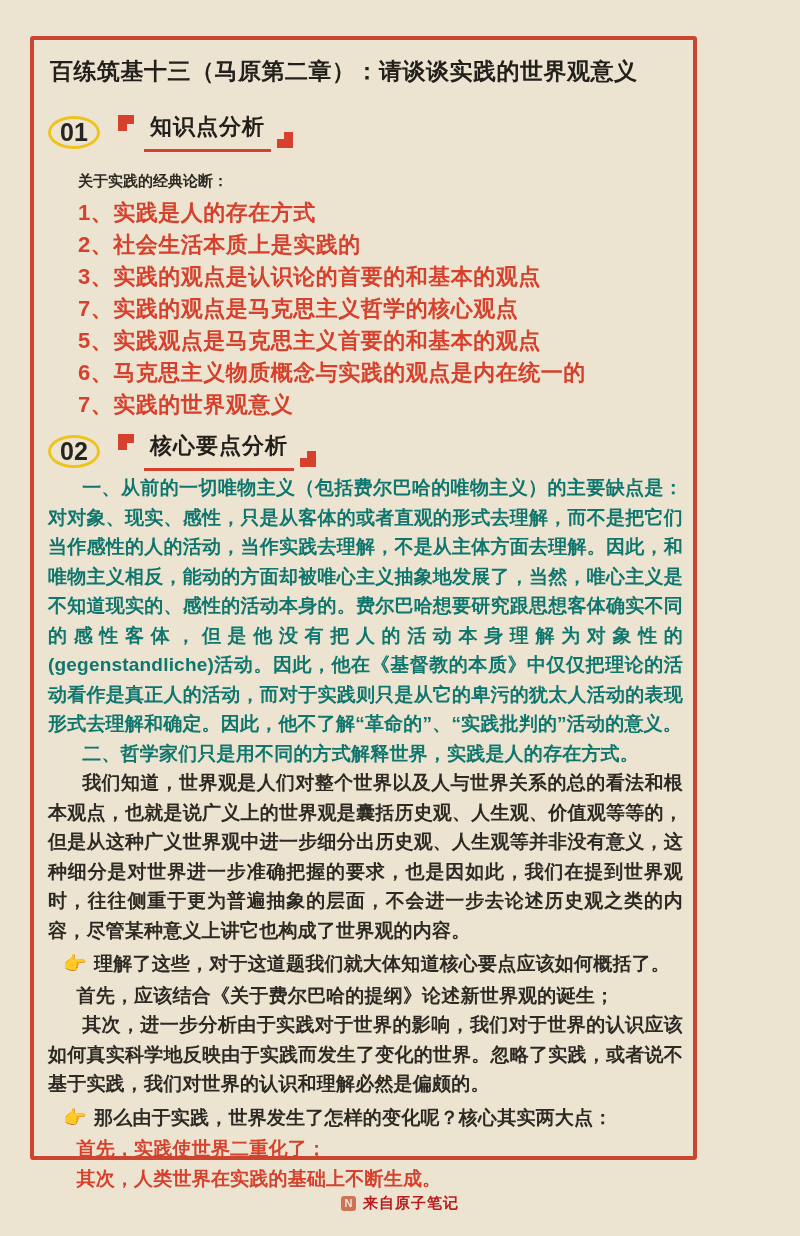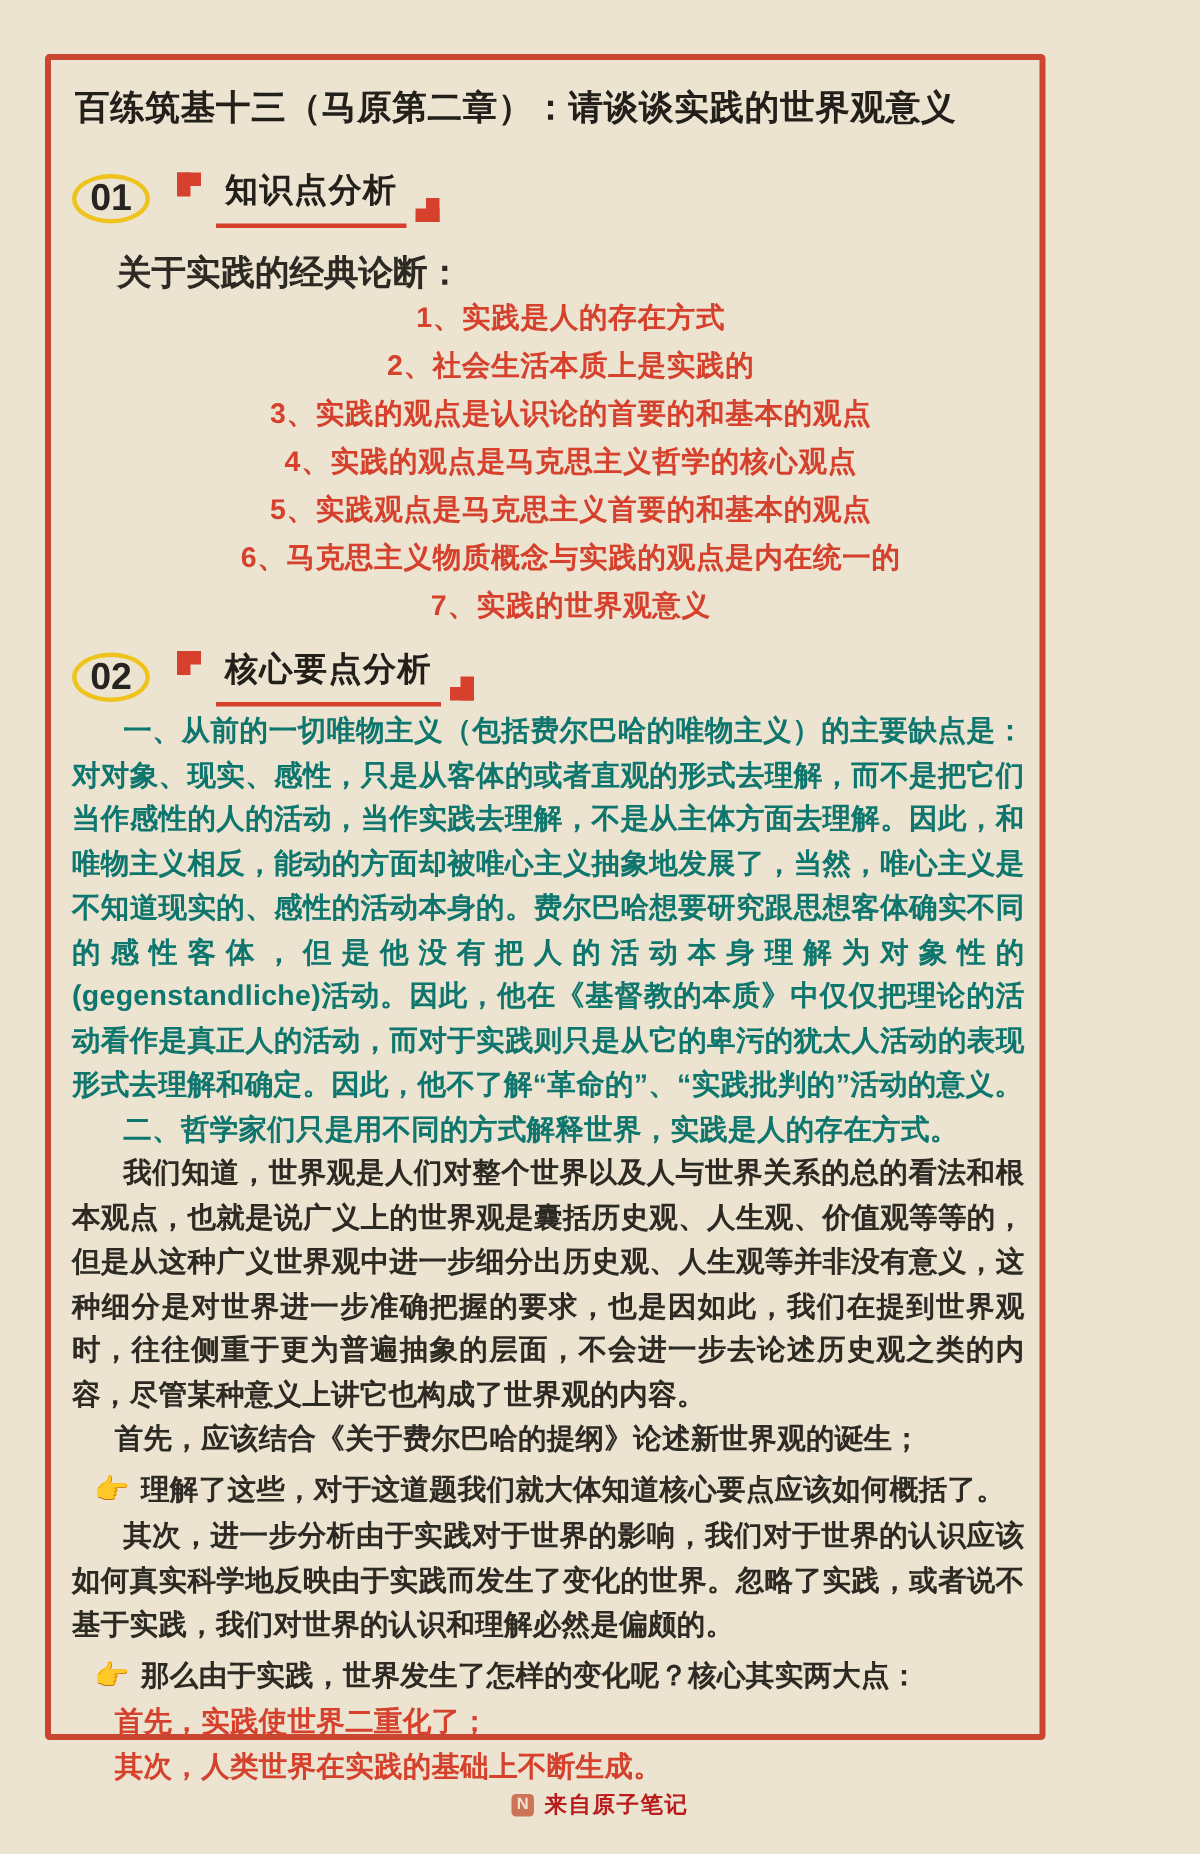--- a/index.html
+++ b/index.html
@@ -24,23 +24,23 @@
     display:flex;align-items:center;justify-content:center;
     font-size:25px;color:#262420;flex:0 0 auto;
   }
   .bracket{width:16px;height:16px;box-sizing:border-box;flex:0 0 auto;}
   .bracket.open{border-top:9px solid #d5412c;border-left:9px solid #d5412c;margin:-18px 10px 0 18px;}
   .bracket.close{border-bottom:9px solid #d5412c;border-right:9px solid #d5412c;margin:16px 0 0 6px;}
   .heading{
     font-size:22px;color:#23201b;letter-spacing:1px;
     border-bottom:3px solid #d5412c;padding:0 6px 7px 6px;
   }
-  .kp-intro{margin:13px 0 0 30px;font-size:23px;line-height:32px;color:#2d2a24;}
+  .kp-intro{margin:13px 0 0 30px;font-size:15px;line-height:32px;color:#2d2a24;}
   .kp-list{margin:0 0 0 30px;}
-  .kp-item{margin:0;font-size:19px;line-height:32px;color:#d5412c;letter-spacing:.5px;text-align:center;}
+  .kp-item{margin:0;font-size:22px;line-height:32px;color:#d5412c;letter-spacing:.5px;}
   .paras{margin-top:2px;}
   .para{
     margin:0;font-size:19px;line-height:29.5px;color:#2d2a24;
     text-align:justify;text-indent:1.8em;letter-spacing:.2px;
   }
   .para.green{color:#0f766e;}
   .para.red{color:#d5412c;}
   .para.ind15{text-indent:1.5em;text-align:left;}
   .para.pointer{text-indent:.8em;text-align:left;margin-top:4px;margin-bottom:2px;}
   .finger{color:#f0b43c;margin-right:7px;text-indent:0;}
@@ -67,39 +67,39 @@
     <span class="heading">知识点分析</span>
     <span class="bracket close"></span>
   </div>
 
   <p class="kp-intro">关于实践的经典论断：</p>
 
   <div class="kp-list">
     <p class="kp-item">1、实践是人的存在方式</p>
     <p class="kp-item">2、社会生活本质上是实践的</p>
     <p class="kp-item">3、实践的观点是认识论的首要的和基本的观点</p>
-    <p class="kp-item">4、实践的观点是马克思主义哲学的核心观点</p>
+    <p class="kp-item">7、实践的观点是马克思主义哲学的核心观点</p>
     <p class="kp-item">5、实践观点是马克思主义首要的和基本的观点</p>
     <p class="kp-item">6、马克思主义物质概念与实践的观点是内在统一的</p>
     <p class="kp-item">7、实践的世界观意义</p>
   </div>
 
   <div class="sec-head second">
     <span class="badge">02</span>
     <span class="bracket open"></span>
     <span class="heading">核心要点分析</span>
     <span class="bracket close"></span>
   </div>
 
   <div class="paras">
     <p class="para green">一、从前的一切唯物主义（包括费尔巴哈的唯物主义）的主要缺点是：对对象、现实、感性，只是从客体的或者直观的形式去理解，而不是把它们当作感性的人的活动，当作实践去理解，不是从主体方面去理解。因此，和唯物主义相反，能动的方面却被唯心主义抽象地发展了，当然，唯心主义是不知道现实的、感性的活动本身的。费尔巴哈想要研究跟思想客体确实不同的感性客体，但是他没有把人的活动本身理解为对象性的(gegenstandliche)活动。因此，他在《基督教的本质》中仅仅把理论的活动看作是真正人的活动，而对于实践则只是从它的卑污的犹太人活动的表现形式去理解和确定。因此，他不了解“革命的”、“实践批判的”活动的意义。</p>
     <p class="para green">二、哲学家们只是用不同的方式解释世界，实践是人的存在方式。</p>
     <p class="para black">我们知道，世界观是人们对整个世界以及人与世界关系的总的看法和根本观点，也就是说广义上的世界观是囊括历史观、人生观、价值观等等的，但是从这种广义世界观中进一步细分出历史观、人生观等并非没有意义，这种细分是对世界进一步准确把握的要求，也是因如此，我们在提到世界观时，往往侧重于更为普遍抽象的层面，不会进一步去论述历史观之类的内容，尽管某种意义上讲它也构成了世界观的内容。</p>
+    <p class="para black pointer"><span class="finger">👉</span><span>理解了这些，对于这道题我们就大体知道核心要点应该如何概括了。</span></p>
     <p class="para black ind15">首先，应该结合《关于费尔巴哈的提纲》论述新世界观的诞生；</p>
-    <p class="para black pointer"><span class="finger">👉</span><span>理解了这些，对于这道题我们就大体知道核心要点应该如何概括了。</span></p>
     <p class="para black">其次，进一步分析由于实践对于世界的影响，我们对于世界的认识应该如何真实科学地反映由于实践而发生了变化的世界。忽略了实践，或者说不基于实践，我们对世界的认识和理解必然是偏颇的。</p>
     <p class="para black pointer"><span class="finger">👉</span><span>那么由于实践，世界发生了怎样的变化呢？核心其实两大点：</span></p>
     <p class="para red ind15">首先，实践使世界二重化了；</p>
     <p class="para red ind15">其次，人类世界在实践的基础上不断生成。</p>
   </div>
 
 </div>
 
 <div class="footer">
   <span class="logo">N</span>

